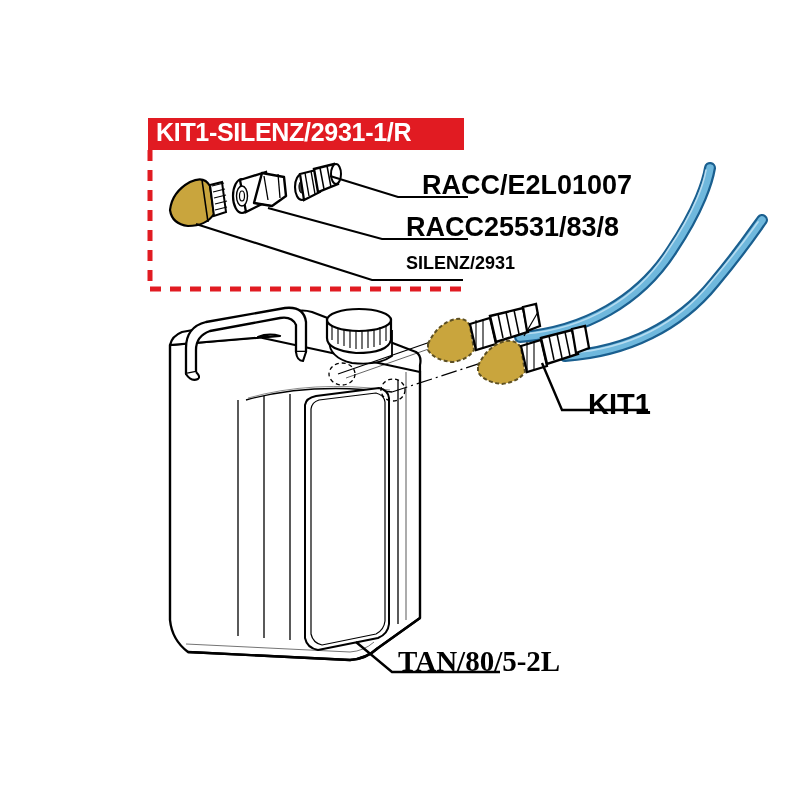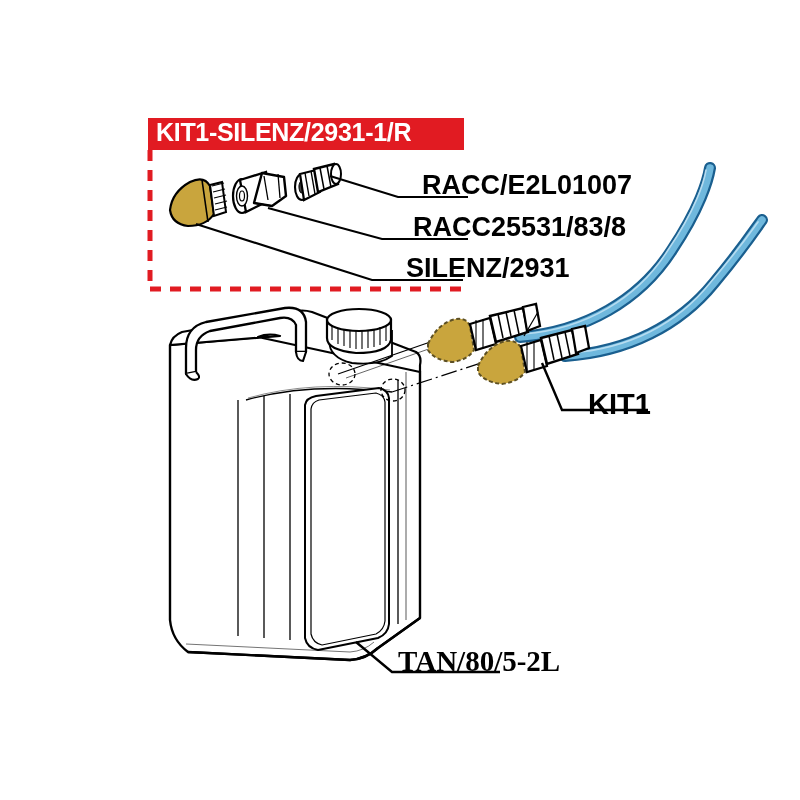--- a/index.html
+++ b/index.html
@@ -48,22 +48,22 @@
     font-family: "Liberation Sans", sans-serif;
   }
   .callout {
     position: absolute;
     font-family: "Liberation Sans", sans-serif;
     font-weight: bold;
     color: #000000;
     white-space: nowrap;
   }
   .lbl-racc1 { left: 408px; top: 170px; font-size: 27px; margin-left: 14px; }
-  .lbl-racc2 { left: 406px; top: 212px; font-size: 27px; margin-left: 7px; }
-  .lbl-silenz { left: 406px; top: 253px; font-size: 27px; }
+  .lbl-racc2 { left: 406px; top: 212px; font-size: 27px; }
+  .lbl-silenz { left: 406px; top: 253px; font-size: 18px; }
   .lbl-kit1   { left: 588px; top: 388px; font-size: 29px; }
   .lbl-tan    { left: 398px; top: 645px; font-size: 29px; font-family: Liberation Serif, serif; }
 </style>
 </head>
 <body>
 
 <div id="stage">
 
   <svg id="artboard" viewBox="0 0 800 800">
     <defs>

